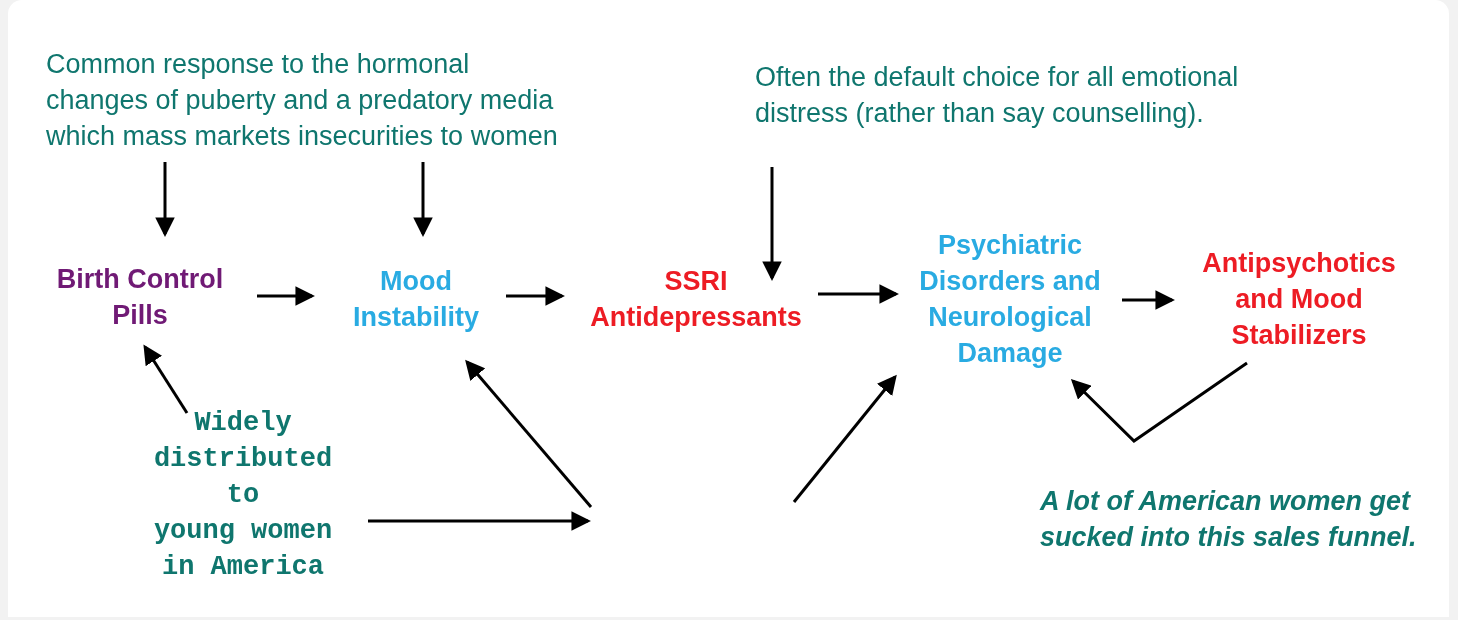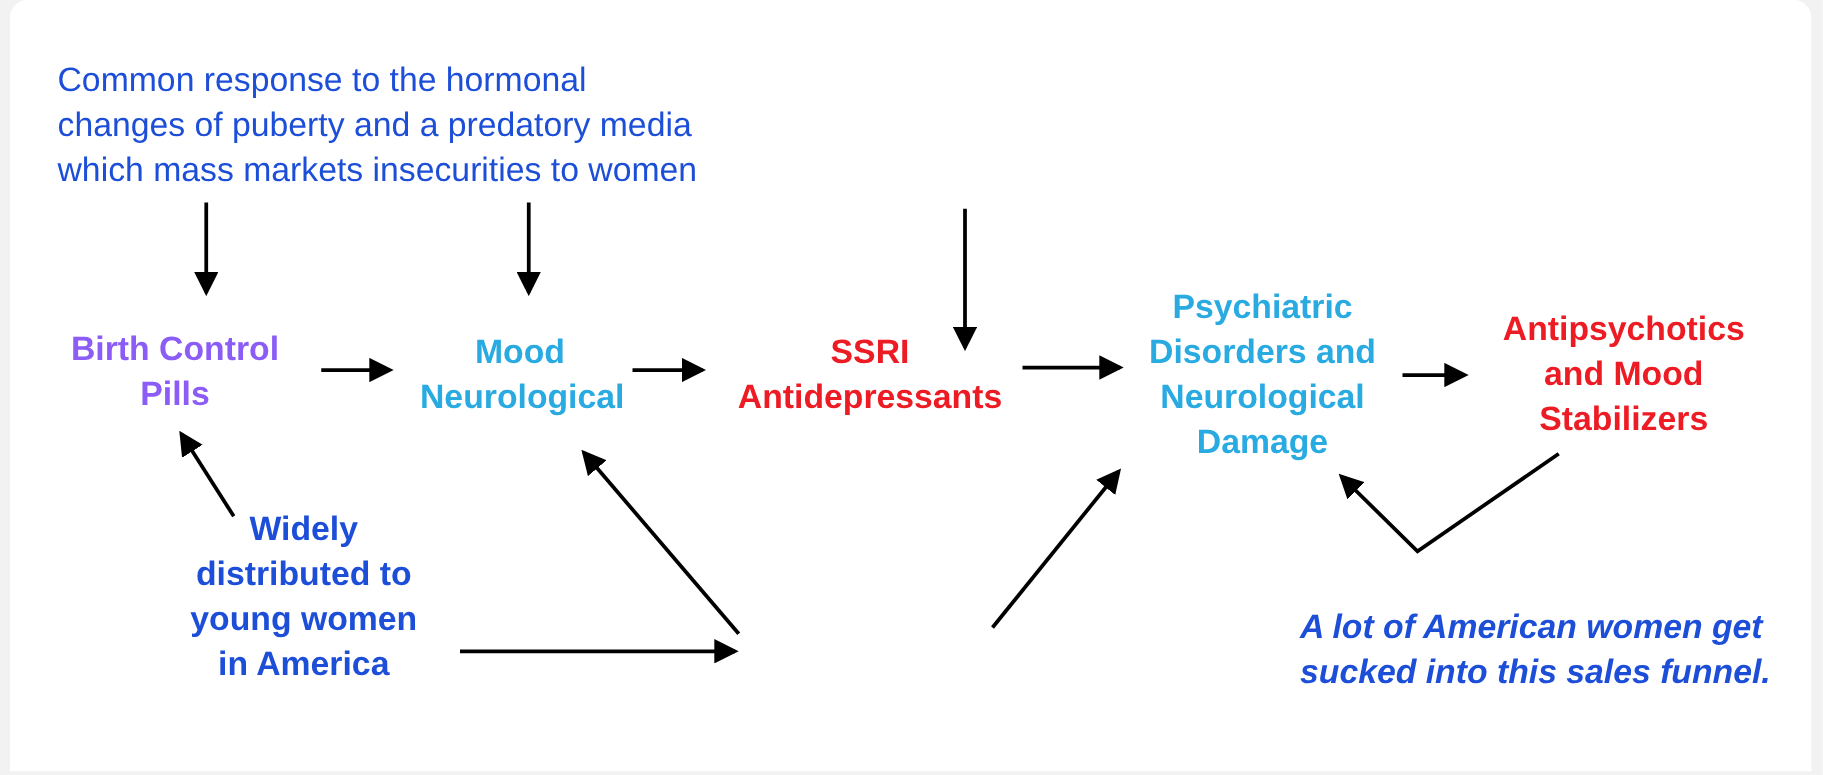--- a/index.html
+++ b/index.html
@@ -28,37 +28,37 @@
     left: 0;
     top: 0;
     width: 1458px;
     height: 620px;
     pointer-events: none;
   }
   .txt {
     position: absolute;
     font-size: 27px;
     line-height: 36px;
-    color: #1d4ed8;
+    color: #0f766e;
     white-space: pre-line;
   }
   .note { font-weight: 400; text-align: left; }
   .node { font-weight: 700; text-align: center; }
   .note-bold { font-weight: 700; text-align: center; }
   .note-italic { font-weight: 700; font-style: italic; text-align: left; }
 
   
   .n-puberty        { left: 46px;   top: 46px;  width: 590px; }
   .n-default        { left: 755px;  top: 59px;  width: 560px; }
   .n-birth          { left: 40px;   top: 261px; width: 200px; }
   .n-mood           { left: 336px;  top: 263px; width: 160px; }
   .n-ssri           { left: 576px;  top: 263px; width: 240px; }
   .n-psych          { left: 905px;  top: 227px; width: 210px; }
   .n-anti           { left: 1190px; top: 245px; width: 218px; }
-  .n-widely         { left: 143px;  top: 405px; width: 200px; }
+  .n-widely         { left: 143px;  top: 405px; width: 200px; font-family: Liberation Mono, monospace; }
   .n-hpv            { left: 593px;  top: 506px; width: 200px; }
   .n-funnel         { left: 1040px; top: 483px; width: 420px; }
 
   path.arrow {
     stroke: #000000;
     stroke-width: 3;
     fill: none;
     stroke-linejoin: miter;
   }
 </style>
@@ -89,26 +89,28 @@
     <path class="arrow" marker-end="url(#ah)" d="M368,521 L588,521"></path>
     <path class="arrow" marker-end="url(#ah)" d="M591,507 L467,362"></path>
     <path class="arrow" marker-end="url(#ah)" d="M794,502 L895,377"></path>
     <path class="arrow" marker-end="url(#ah)" d="M1247,363 L1134,441 L1073,381"></path>
   </svg>
 
   <div class="txt note n-puberty">Common response to the hormonal
 changes of puberty and a predatory media
 which mass markets insecurities to women</div>
 
+  <div class="txt note n-default">Often the default choice for all emotional
+distress (rather than say counselling).</div>
 
-  <div class="txt node n-birth" style="color: #8b5cf6;">Birth Control
+  <div class="txt node n-birth" style="color: #701a75;">Birth Control
 Pills</div>
 
   <div class="txt node n-mood" style="color: rgb(41, 171, 226);">Mood
-Neurological</div>
+Instability</div>
 
   <div class="txt node n-ssri" style="color: rgb(237, 28, 36);">SSRI
 Antidepressants</div>
 
   <div class="txt node n-anti" style="color: rgb(237, 28, 36);">Antipsychotics
 and Mood
 Stabilizers</div>
 
   <div class="txt node n-psych" style="color: rgb(41, 171, 226);">Psychiatric
 Disorders and

